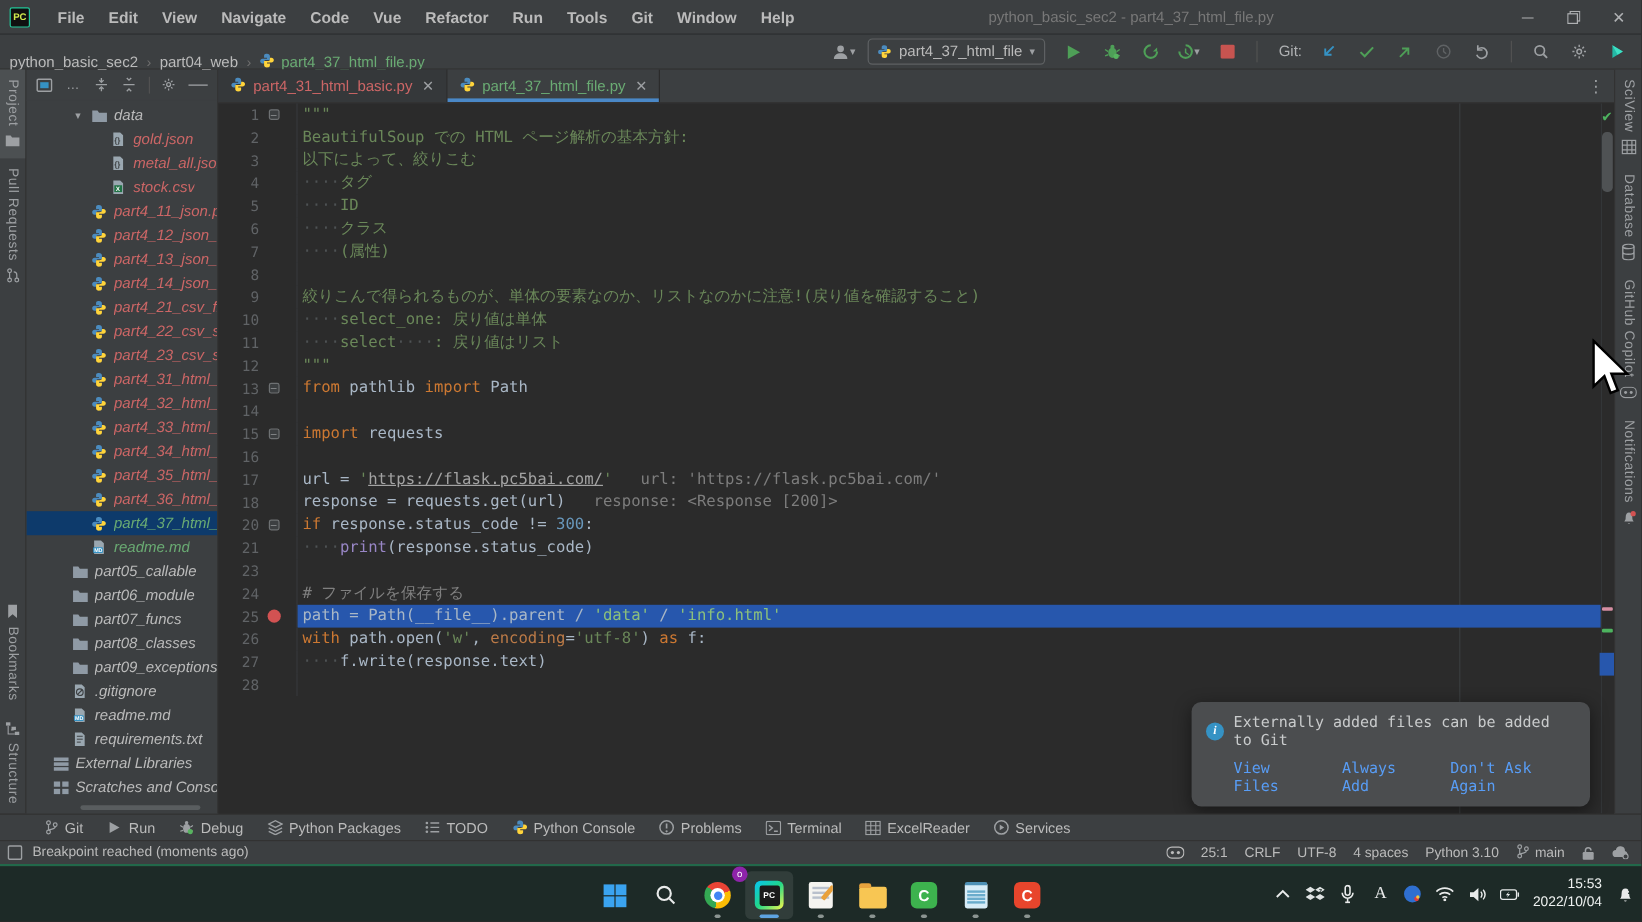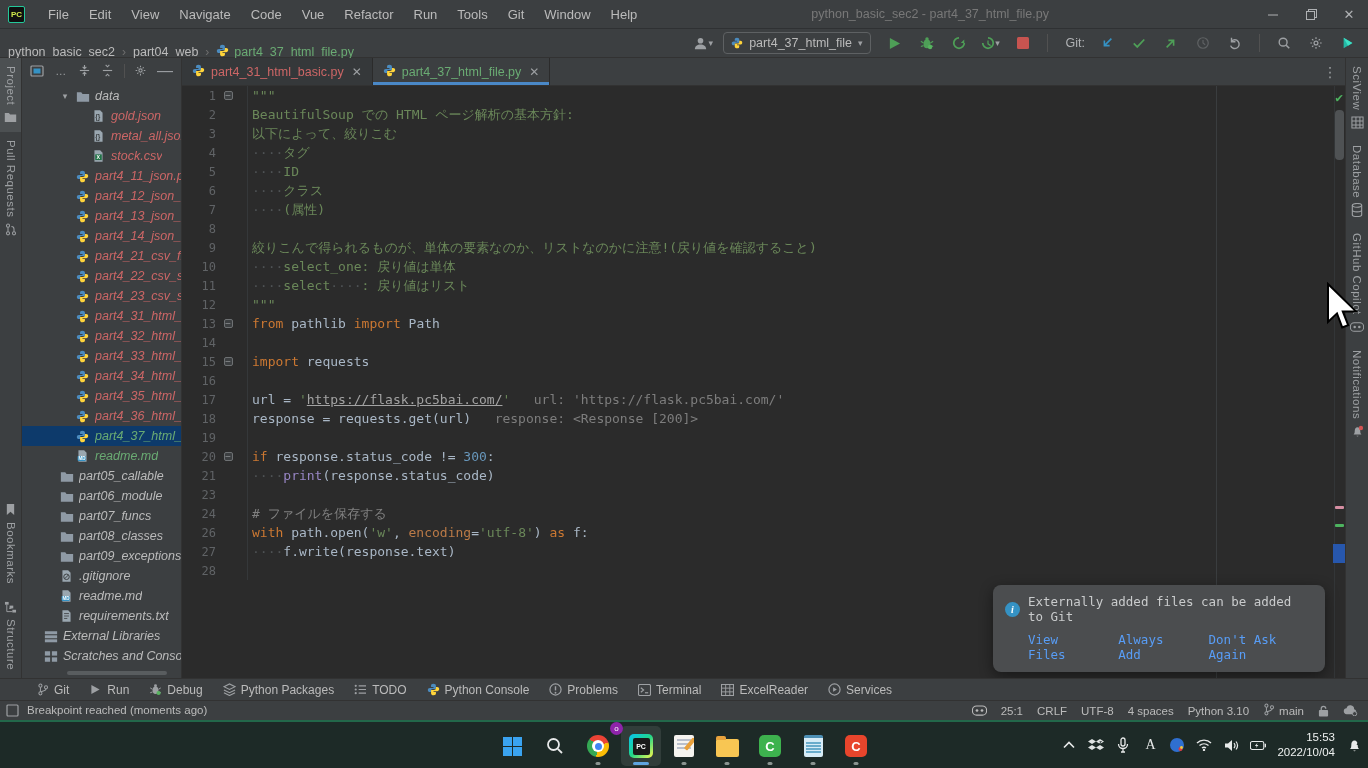--- a/index.html
+++ b/index.html
@@ -5,21 +5,21 @@
   *{margin:0;padding:0;box-sizing:border-box;}
   html,body{width:1368px;height:768px;overflow:hidden;background:#2b2b2b;
     font-family:"Liberation Sans",sans-serif;-webkit-font-smoothing:antialiased;}
   .ide{width:1368px;height:768px;display:flex;flex-direction:column;position:relative;}
 
   
   .titlebar{height:28px;background:#3c3f41;display:flex;align-items:center;color:#bbbbbb;font-size:13px;flex:0 0 auto;}
   .pc-logo{width:17px;height:17px;margin:0 14px 0 8px;background:#101010;border:1px solid #24c89a;border-radius:2px;
     color:#d0e94c;font-size:8px;font-weight:bold;display:flex;align-items:center;justify-content:center;}
   .menubar{display:flex;gap:2px;}
-  .menu-item{padding:4px 9px;cursor:default;}
+  .menu-item{padding:4px 9px;cursor:default;font-weight:bold;}
   .win-title{flex:1;text-align:center;color:#787878;font-size:12.5px;padding-right:40px;}
   .winbtns{display:flex;height:100%;}
   .winbtn{width:38px;display:flex;align-items:center;justify-content:center;color:#afb1b3;font-size:13px;}
   .winbtn svg{display:block;}
 
   
   .navbar{height:30px;background:#3c3f41;border-top:1px solid #2f3133;border-bottom:1px solid #323232;
     display:flex;align-items:center;color:#bbbbbb;font-size:12.5px;padding:0 8px;flex:0 0 auto;}
   .crumbs{display:flex;align-items:center;gap:7px;margin-top:18px;}
   .crumb{color:#bbbbbb;}
@@ -815,27 +815,20 @@
             </div>
             <div class="eline">
               <div class="gut">
                 <span class="lnum">18</span>
                 <span class="mark"></span>
               </div>
               <div class="codecell"><span class="t-def">response = requests.get(url)</span><span class="t-hint">   response: &lt;Response [200]&gt;</span></div>
             </div>
             <div class="eline">
               <div class="gut">
-                <span class="lnum">19</span>
-                <span class="mark"></span>
-              </div>
-              <div class="codecell"></div>
-            </div>
-            <div class="eline">
-              <div class="gut">
                 <span class="lnum">20</span>
                 <span class="mark">
                   <span class="foldbox">–</span>
                 </span>
               </div>
               <div class="codecell"><span class="t-kw">if</span><span class="t-def"> response.status_code != </span><span class="t-num">300</span><span class="t-def">:</span></div>
             </div>
             <div class="eline">
               <div class="gut">
                 <span class="lnum">21</span>
@@ -849,20 +842,29 @@
                 <span class="mark"></span>
               </div>
               <div class="codecell"></div>
             </div>
             <div class="eline">
               <div class="gut">
                 <span class="lnum">24</span>
                 <span class="mark"></span>
               </div>
               <div class="codecell"><span class="t-com"># ファイルを保存する</span></div>
+            </div>
+            <div class="eline exec">
+              <div class="gut">
+                <span class="lnum">25</span>
+                <span class="mark">
+                  <span class="bpdot"></span>
+                </span>
+              </div>
+              <div class="codecell"><span class="t-def">path = Path(__file__).parent / </span><span class="t-str">'data'</span><span class="t-def"> / </span><span class="t-str">'info.html'</span></div>
             </div>
             <div class="eline">
               <div class="gut">
                 <span class="lnum">26</span>
                 <span class="mark"></span>
               </div>
               <div class="codecell"><span class="t-kw">with</span><span class="t-def"> path.open(</span><span class="t-str">'w'</span><span class="t-def">, </span><span class="t-param">encoding</span><span class="t-def">=</span><span class="t-str">'utf-8'</span><span class="t-def">) </span><span class="t-kw">as</span><span class="t-def"> f:</span></div>
             </div>
             <div class="eline">
               <div class="gut">

